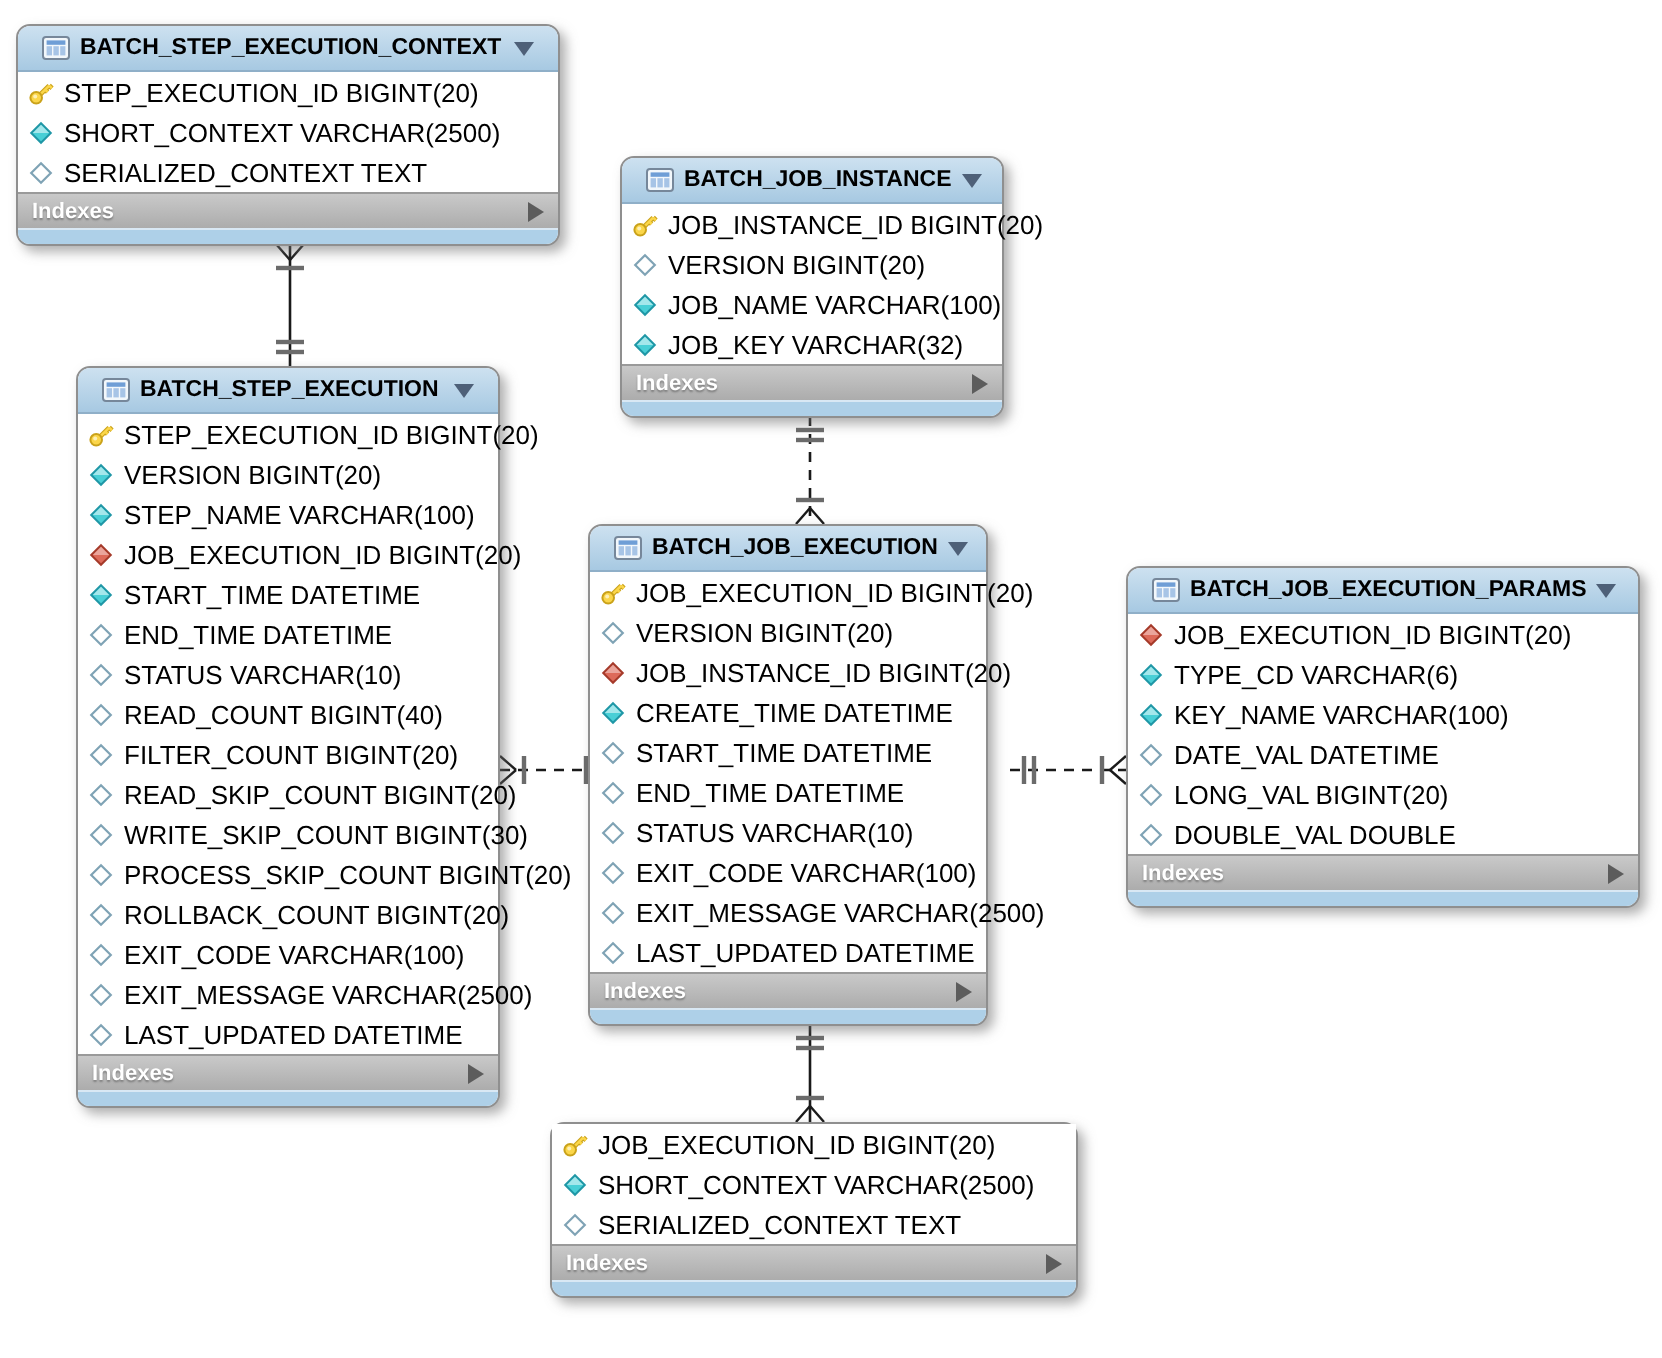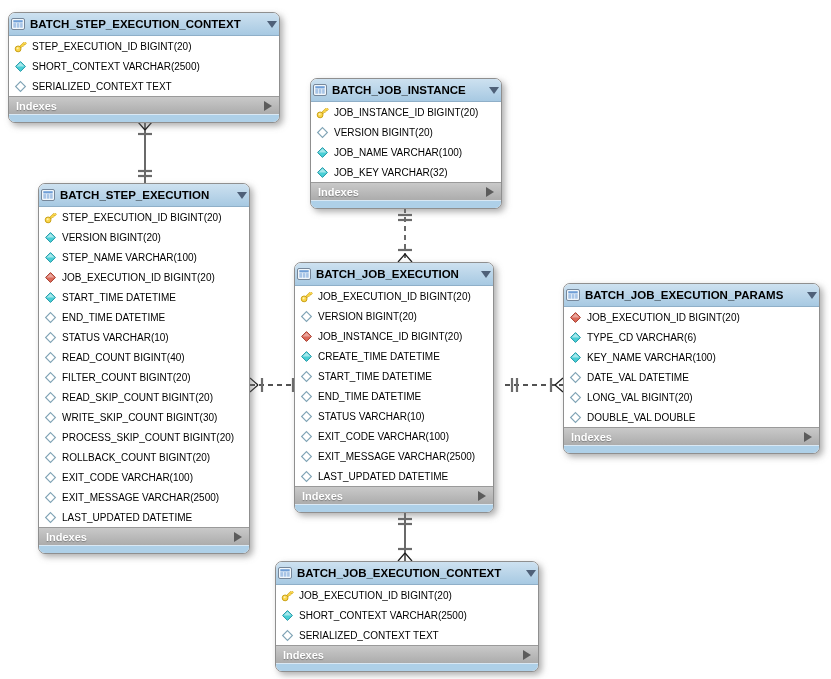--- a/index.html
+++ b/index.html
@@ -4,34 +4,34 @@
 <style>
   html,body{margin:0;padding:0;background:#ffffff;font-family:"Liberation Sans",sans-serif;}
   #canvas{position:relative;width:831px;height:679px;background:#ffffff;overflow:hidden;}
   #connector-svg{position:absolute;left:0;top:0;z-index:1;}
   .table-card{
     position:absolute;z-index:2;
     border:1px solid #8f8f8f;border-radius:7px;background:#ffffff;
     box-shadow:3px 3px 6px rgba(110,110,110,0.55);
   }
   .t-header{
-    height:22px;display:flex;align-items:center;gap:5px;padding:0 2px;
+    height:22px;display:flex;align-items:center;gap:5px;padding:0 12px;
     background:linear-gradient(#cde1f0,#a7c9e2);
     border-bottom:1px solid #8fafc8;border-radius:6px 6px 0 0;
   }
   .t-icon svg{display:block;}
   .t-title{font-weight:bold;font-size:11.5px;color:#000;white-space:nowrap;}
   .t-collapse{
     margin-left:auto;width:0;height:0;
     border-left:5px solid transparent;border-right:5px solid transparent;
     border-top:7px solid #4e6078;
   }
   .t-body{background:#ffffff;}
   .t-row{height:20px;display:flex;align-items:center;gap:5px;padding:0 5px;
-    font-size:10px;color:#000;white-space:nowrap;}
+    font-size:13px;color:#000;white-space:nowrap;}
   .c-icon{width:13px;height:13px;flex:0 0 13px;}
   .c-icon svg{display:block;}
   .c-text{white-space:nowrap;}
   .t-footer{
     height:17px;display:flex;align-items:center;padding:0 7px;
     background:linear-gradient(#c9c9c9,#acacac);
     border-top:1px solid #9a9a9a;
   }
   .f-label{color:#fff;font-weight:bold;font-size:11px;text-shadow:0 1px 1px rgba(90,90,90,0.6);}
   .f-arrow{
@@ -527,33 +527,20 @@
           <span class="c-text">DOUBLE_VAL DOUBLE</span>
         </div>
       </div>
     <div class="t-footer">
       <span class="f-label">Indexes</span>
       <span class="f-arrow"></span>
     </div>
     <div class="t-strip"></div>
   </div>
     <div class="table-card" style="left: 275px; top: 561px; width: 262px;">
-    <div class="t-header">
-      <span class="t-icon">
-        <svg width="14" height="12" viewBox="0 0 14 12">
-          <rect x="0.5" y="0.5" width="13" height="11" rx="1.5" fill="#f2f7fb" stroke="#76879a"></rect>
-          <rect x="2.3" y="2.2" width="9.4" height="2.2" fill="#6f9ed6"></rect>
-          <rect x="2.3" y="5.1" width="2.7" height="4.6" fill="#a7c4e6"></rect>
-          <rect x="5.7" y="5.1" width="2.7" height="4.6" fill="#a7c4e6"></rect>
-          <rect x="9.1" y="5.1" width="2.6" height="4.6" fill="#a7c4e6"></rect>
-        </svg>
-      </span>
-      <span class="t-title">BATCH_JOB_EXECUTION_CONTEXT</span>
-      <span class="t-collapse"></span>
-    </div>
     <div class="t-body">
         <div class="t-row">
           <span class="c-icon">
             <svg width="13" height="13" viewBox="0 0 13 13">
               <path d="M6.2 7.2 L10.6 2.8 M10.6 2.8 L12 4.1 M8.6 4.8 L9.8 6" stroke="#caa21a" stroke-width="2.4" fill="none"></path>
               <path d="M6.2 7.2 L10.6 2.8 M10.6 2.8 L12 4.1 M8.6 4.8 L9.8 6" stroke="#fbd64a" stroke-width="1.3" fill="none"></path>
               <circle cx="4.1" cy="8.9" r="2.9" fill="#fbd64a" stroke="#caa21a" stroke-width="1"></circle>
               <circle cx="3.6" cy="8.3" r="1" fill="#fdf0b8"></circle>
             </svg>
           </span>

